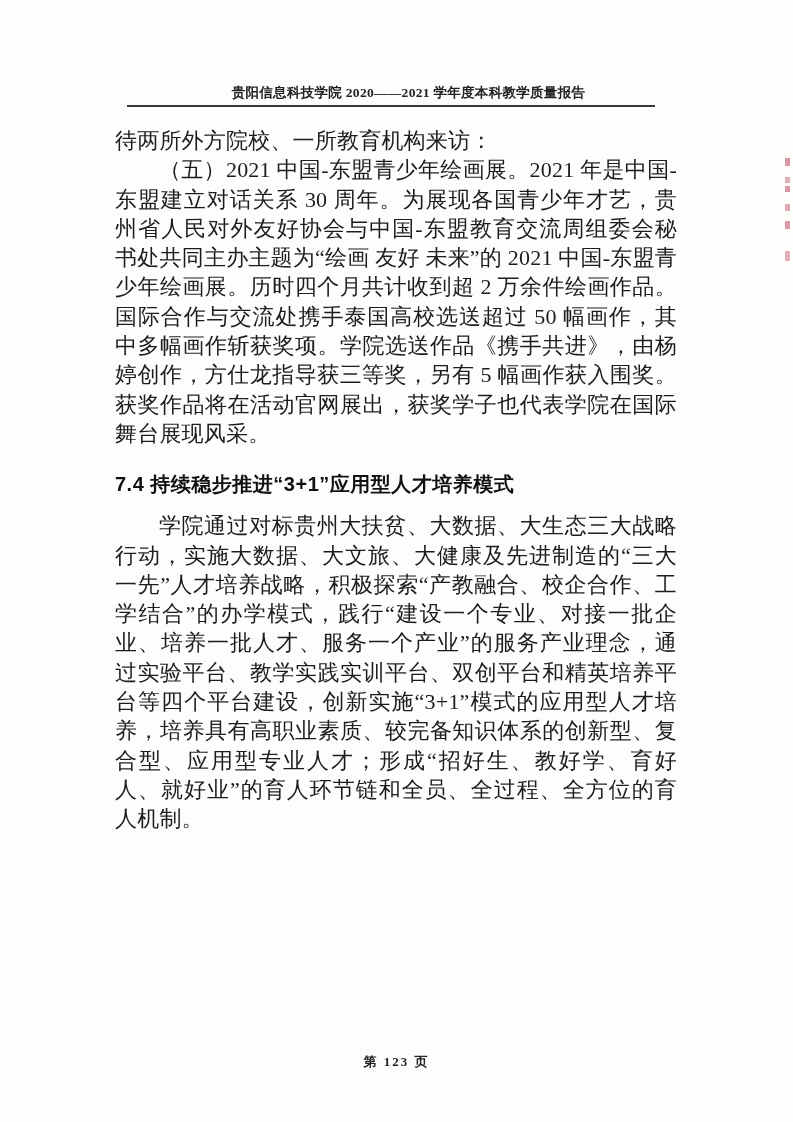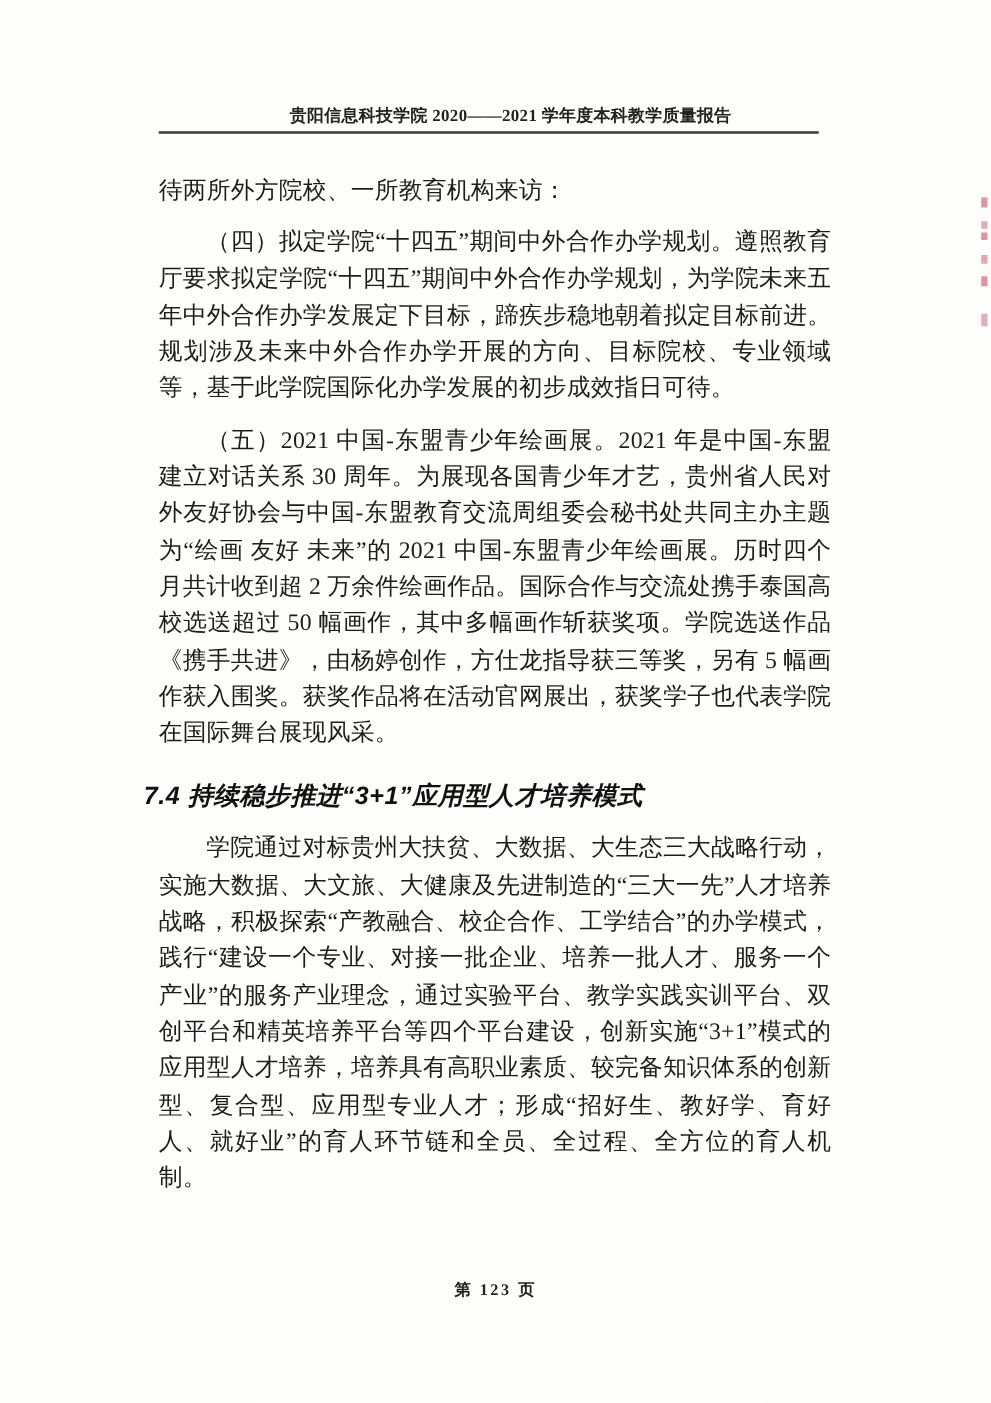--- a/index.html
+++ b/index.html
@@ -36,43 +36,42 @@
     height: 0;
     border-top: 2px solid #3a3a3a;
   }
   .body-text {
     position: absolute;
     top: 126px;
     left: 115px;
     width: 562px;
   }
   .body-text p {
-    margin: 12px;
-    font-size: 19px;
+    margin: 0;
+    font-size: 22px;
     line-height: 29.3px;
     text-align: justify;
     text-indent: 2em;
     letter-spacing: 0.2px;
   }
   .body-text p.no-indent {
     text-indent: 0;
   }
   .section-heading {
     margin: 21px 0 12px 0;
     font-family: "Liberation Sans", "DejaVu Sans", sans-serif;
     font-weight: bold;
     font-size: 20px;
     line-height: 30px;
     color: #111;
     letter-spacing: 0.5px;
-    font-style: italic;
   }
   .page-footer {
     position: absolute;
-    top: 1023px;
+    top: 1053px;
     left: 0;
     width: 100%;
     text-align: center;
     font-size: 13px;
     font-weight: 600;
     color: #222;
     letter-spacing: 2px;
   }
   
   .scan-mark {
@@ -92,21 +91,20 @@
 <body>
 
 <div class="page">
 
   <div class="running-header">贵阳信息科技学院 2020——2021 学年度本科教学质量报告</div>
 
   <div class="header-rule"></div>
 
   <div class="body-text">
     <p class="no-indent">待两所外方院校、一所教育机构来访：</p>
-    <p>（四）拟定学院“十四五”期间中外合作办学规划。遵照教育厅要求拟定学院“十四五”期间中外合作办学规划，为学院未来五年中外合作办学发展定下目标，蹄疾步稳地朝着拟定目标前进。规划涉及未来中外合作办学开展的方向、目标院校、专业领域等，基于此学院国际化办学发展的初步成效指日可待。</p>
     <p>（五）2021 中国-东盟青少年绘画展。2021 年是中国-东盟建立对话关系 30 周年。为展现各国青少年才艺，贵州省人民对外友好协会与中国-东盟教育交流周组委会秘书处共同主办主题为“绘画 友好 未来”的 2021 中国-东盟青少年绘画展。历时四个月共计收到超 2 万余件绘画作品。国际合作与交流处携手泰国高校选送超过 50 幅画作，其中多幅画作斩获奖项。学院选送作品《携手共进》，由杨婷创作，方仕龙指导获三等奖，另有 5 幅画作获入围奖。获奖作品将在活动官网展出，获奖学子也代表学院在国际舞台展现风采。</p>
 
     <h2 class="section-heading">7.4 持续稳步推进“3+1”应用型人才培养模式</h2>
 
     <p>学院通过对标贵州大扶贫、大数据、大生态三大战略行动，实施大数据、大文旅、大健康及先进制造的“三大一先”人才培养战略，积极探索“产教融合、校企合作、工学结合”的办学模式，践行“建设一个专业、对接一批企业、培养一批人才、服务一个产业”的服务产业理念，通过实验平台、教学实践实训平台、双创平台和精英培养平台等四个平台建设，创新实施“3+1”模式的应用型人才培养，培养具有高职业素质、较完备知识体系的创新型、复合型、应用型专业人才；形成“招好生、教好学、育好人、就好业”的育人环节链和全员、全过程、全方位的育人机制。</p>
 
   </div>
 
   <div class="page-footer">第 123 页</div>
 

